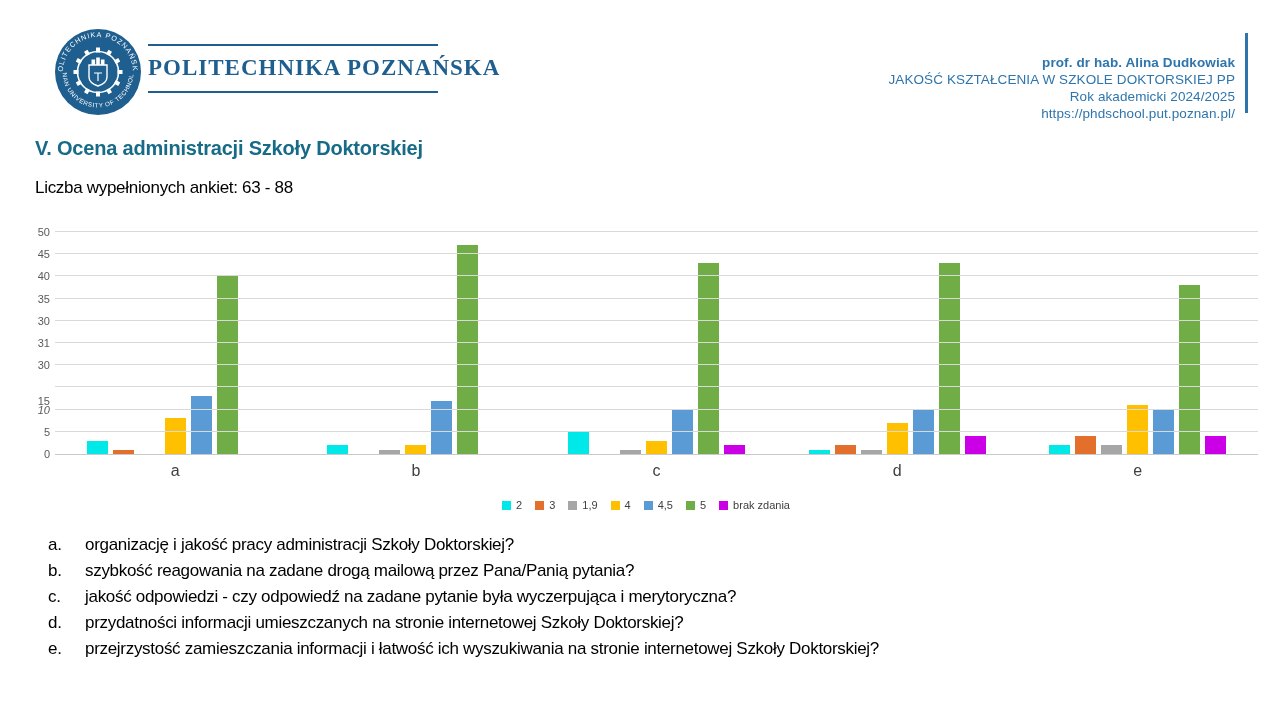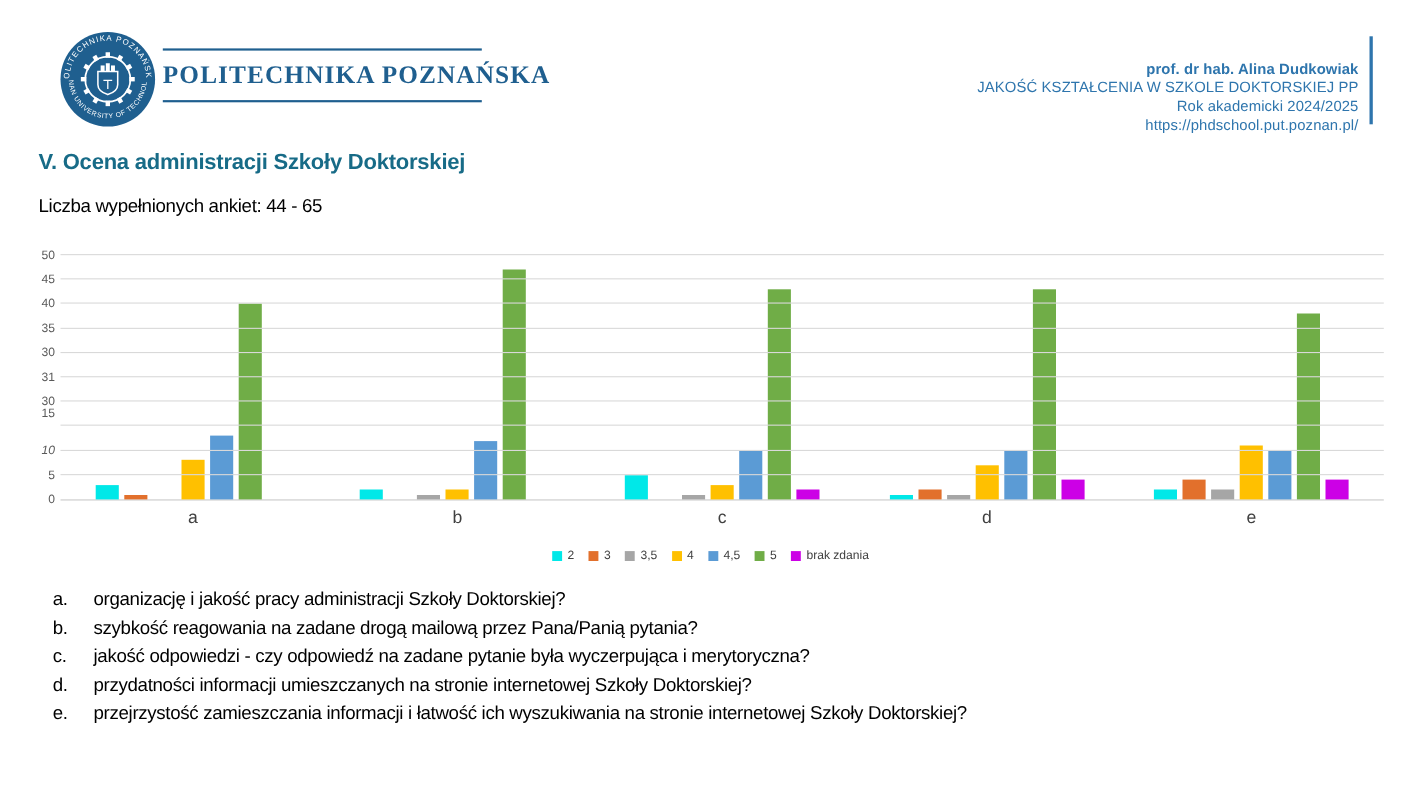--- a/index.html
+++ b/index.html
@@ -102,28 +102,28 @@
 
   <div class="hdr-right">
     <div class="b">prof. dr hab. Alina Dudkowiak</div>
     <div>JAKOŚĆ KSZTAŁCENIA W SZKOLE DOKTORSKIEJ PP</div>
     <div>Rok akademicki 2024/2025</div>
     <div>https://phdschool.put.poznan.pl/</div>
   </div>
   <div class="hdr-vbar"></div>
 
   <div class="page-title">V. Ocena administracji Szkoły Doktorskiej</div>
-  <div class="subtitle">Liczba wypełnionych ankiet: 44 - 65</div>
+  <div class="subtitle">Liczba wypełnionych ankiet: 63 - 88</div>
 
   <div class="chart">
     <div class="ylabels" id="ylabels">
         <div class="ylabel" style="bottom: -6px;">0</div>
         <div class="ylabel" style="bottom: 16.2px;">5</div>
         <div class="ylabel" style="bottom: 38.4px; font-style: italic;">10</div>
-        <div class="ylabel" style="bottom: 72px; text-align: right;">15</div>
+        <div class="ylabel" style="bottom: 47px; text-align: right;">15</div>
         <div class="ylabel" style="bottom: 82.8px;">30</div>
         <div class="ylabel" style="bottom: 105px;">31</div>
         <div class="ylabel" style="bottom: 127.2px;">30</div>
         <div class="ylabel" style="bottom: 149.4px;">35</div>
         <div class="ylabel" style="bottom: 171.6px;">40</div>
         <div class="ylabel" style="bottom: 193.8px;">45</div>
         <div class="ylabel" style="bottom: 216px;">50</div>
       </div>
     <div class="plot" id="plot">
       <div class="groups" id="groups">
@@ -195,21 +195,21 @@
         <div class="legend-item">
           <span class="legend-swatch" style="background: rgb(0, 232, 232);"></span>
           <span>2</span>
         </div>
         <div class="legend-item">
           <span class="legend-swatch" style="background: rgb(226, 112, 44);"></span>
           <span>3</span>
         </div>
         <div class="legend-item">
           <span class="legend-swatch" style="background: rgb(166, 166, 166);"></span>
-          <span>3,5</span>
+          <span>1,9</span>
         </div>
         <div class="legend-item">
           <span class="legend-swatch" style="background: rgb(255, 192, 0);"></span>
           <span>4</span>
         </div>
         <div class="legend-item">
           <span class="legend-swatch" style="background: rgb(91, 155, 213);"></span>
           <span>4,5</span>
         </div>
         <div class="legend-item">

